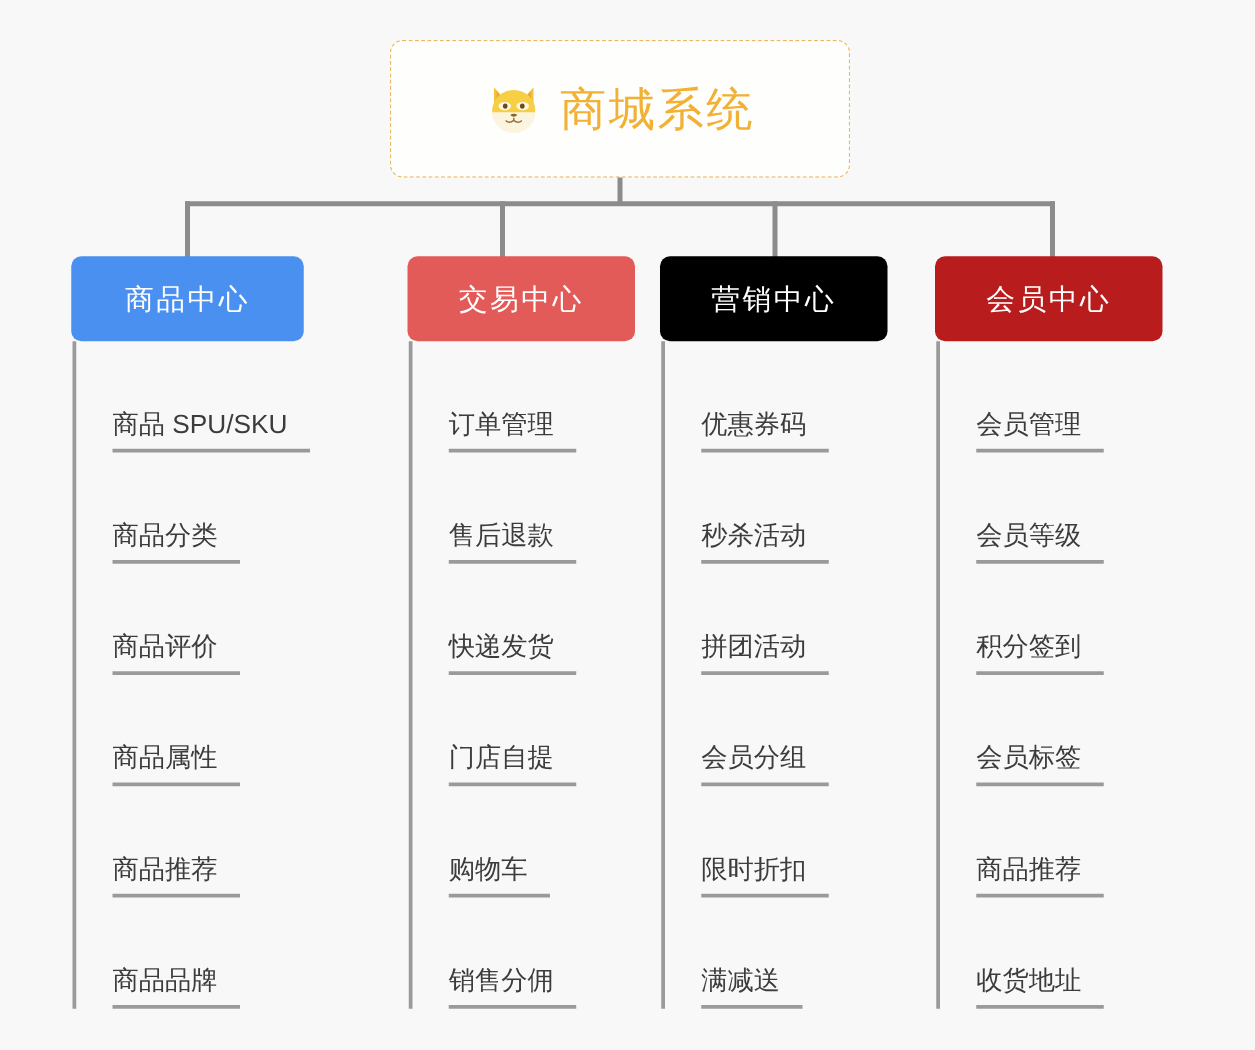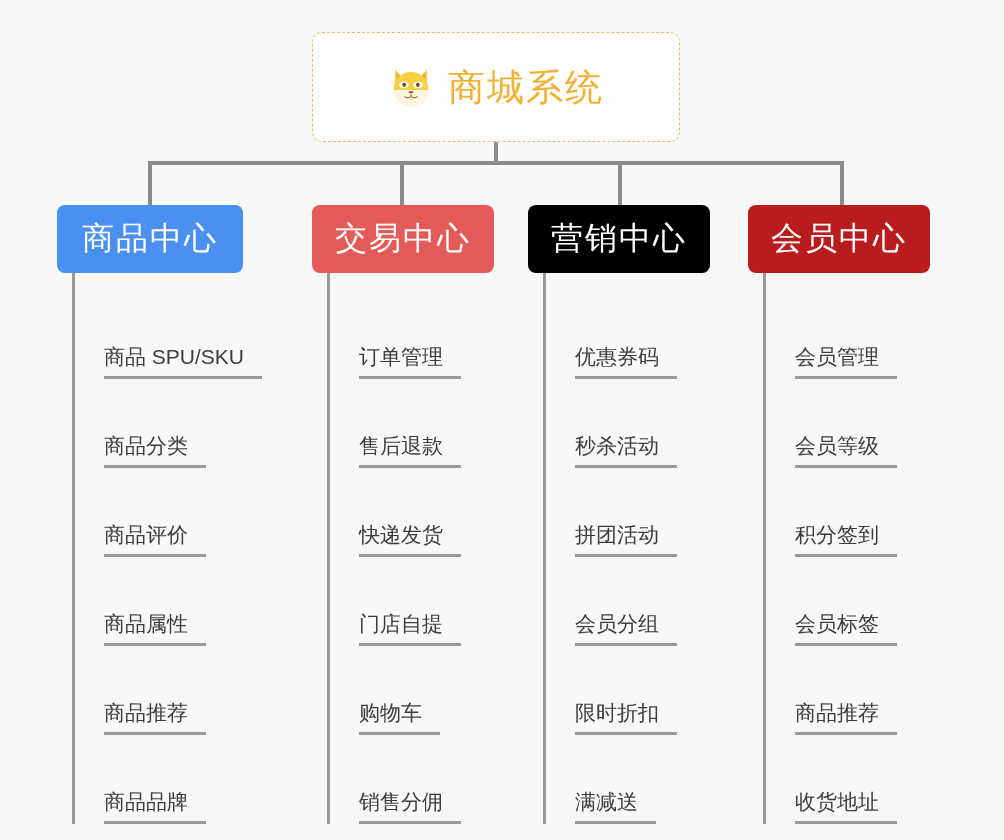--- a/index.html
+++ b/index.html
@@ -60,30 +60,30 @@
   }
 
   .cat-header {
     position: relative;
     height: 68px;
     border-radius: 8px;
     display: flex;
     align-items: center;
     justify-content: center;
     color: #ffffff;
-    font-size: 32px;
+    font-size: 23px;
     letter-spacing: 2px;
     white-space: nowrap;
   }
 
   
   .leaf-stack {
     position: relative;
-    margin-left: 15px;
-    padding-top: 17px;
+    margin-left: 1px;
+    padding-top: 0;
   }
   .leaf-stack::before {
     content: "";
     position: absolute;
     left: 0;
     top: 0;
     bottom: 0;
     width: 3px;
     background: #9a9a9a;
   }
@@ -158,21 +158,21 @@
         </div>
       <div class="leaf">
           <span class="leaf-label">商品推荐</span>
         </div>
       <div class="leaf">
           <span class="leaf-label">商品品牌</span>
         </div>
     </div>
   </div>
 
-  <div class="column" style="left:312px; width:182px;">
+  <div class="column" style="left:326px; width:182px;">
     <div class="cat-header" style="background:#e35b58;">
       <span>交易中心</span>
     </div>
     <div class="leaf-stack">
       <div class="leaf">
           <span class="leaf-label">订单管理</span>
         </div>
       <div class="leaf">
           <span class="leaf-label">售后退款</span>
         </div>

